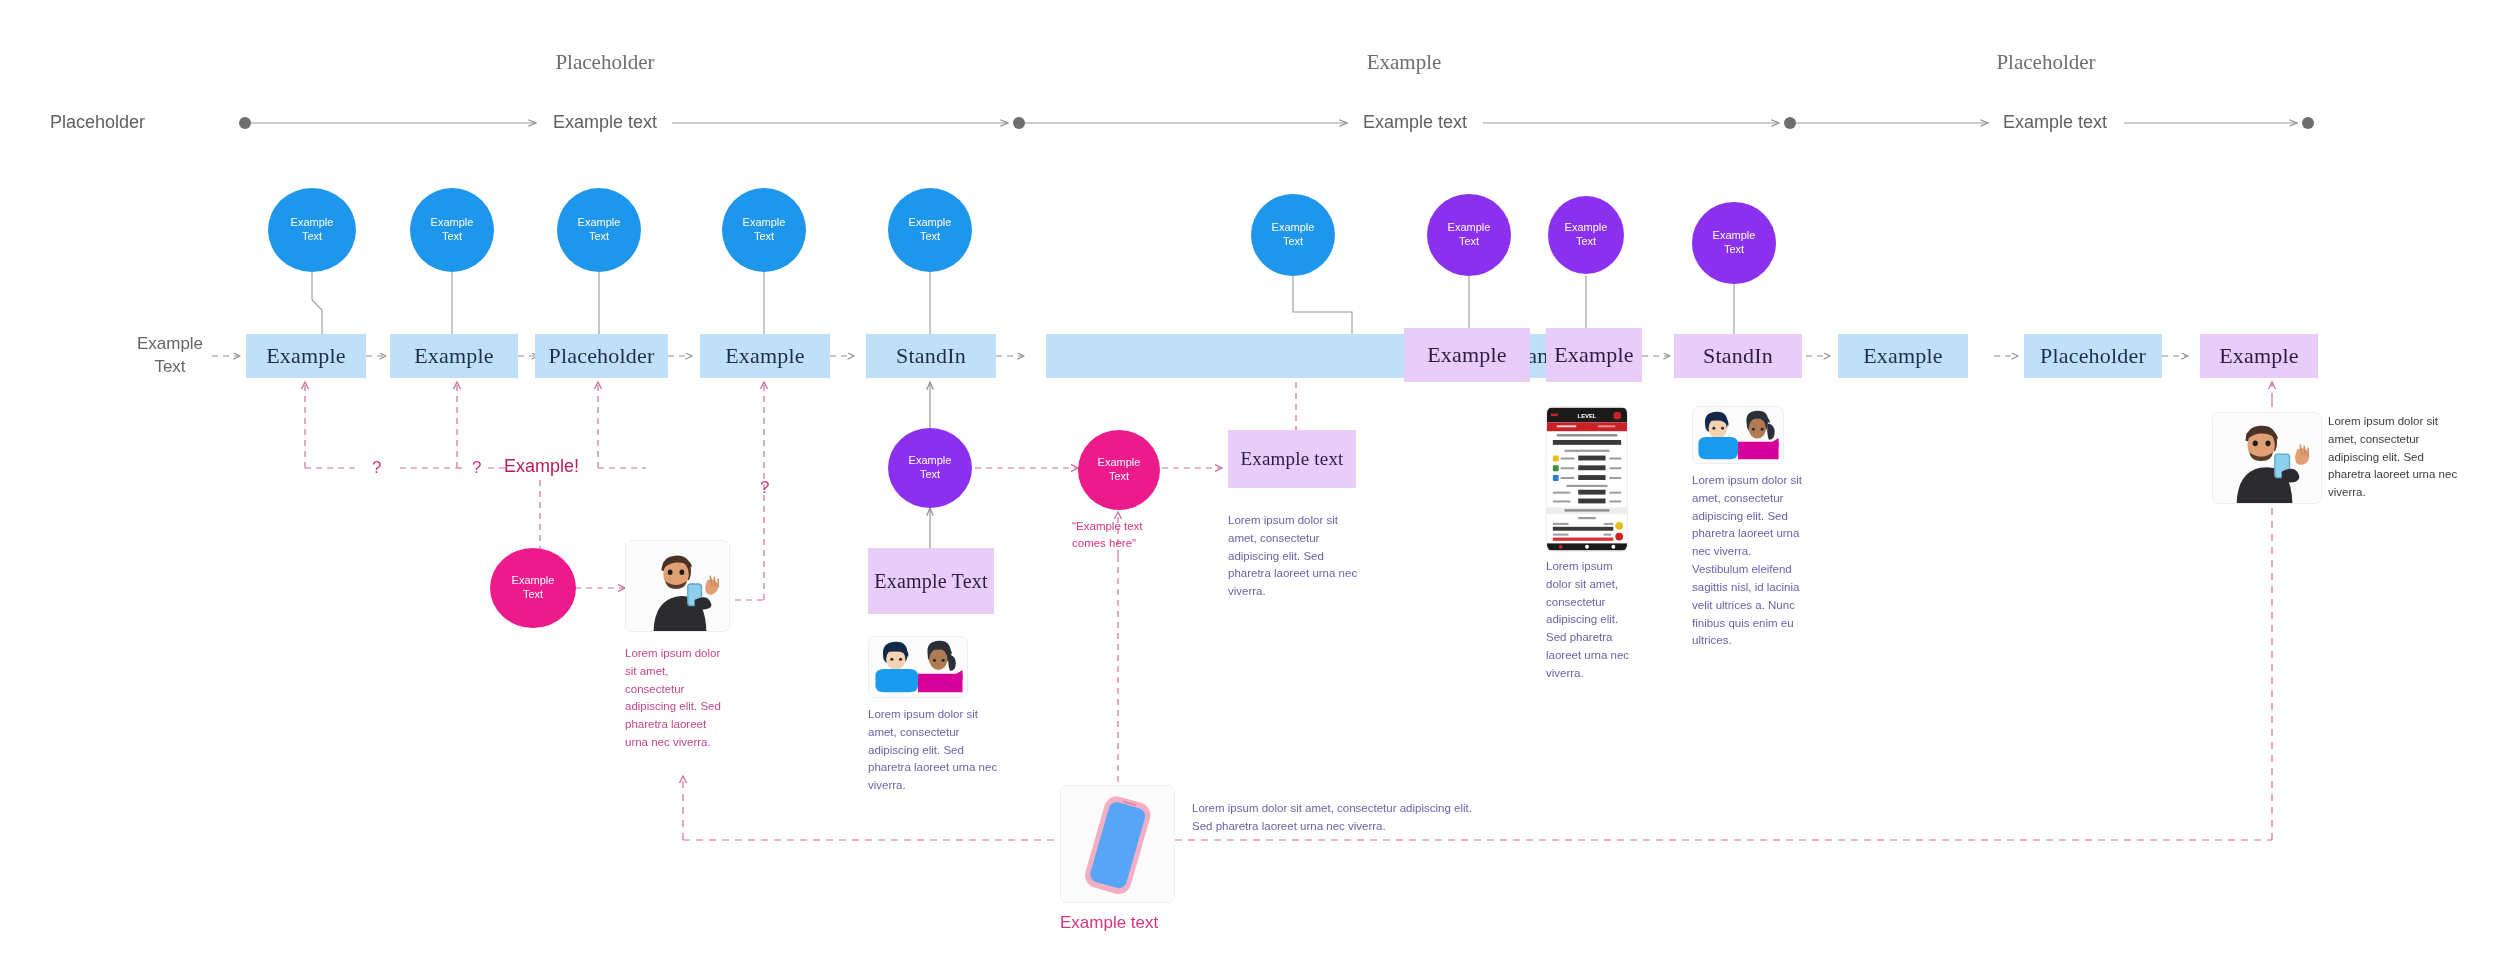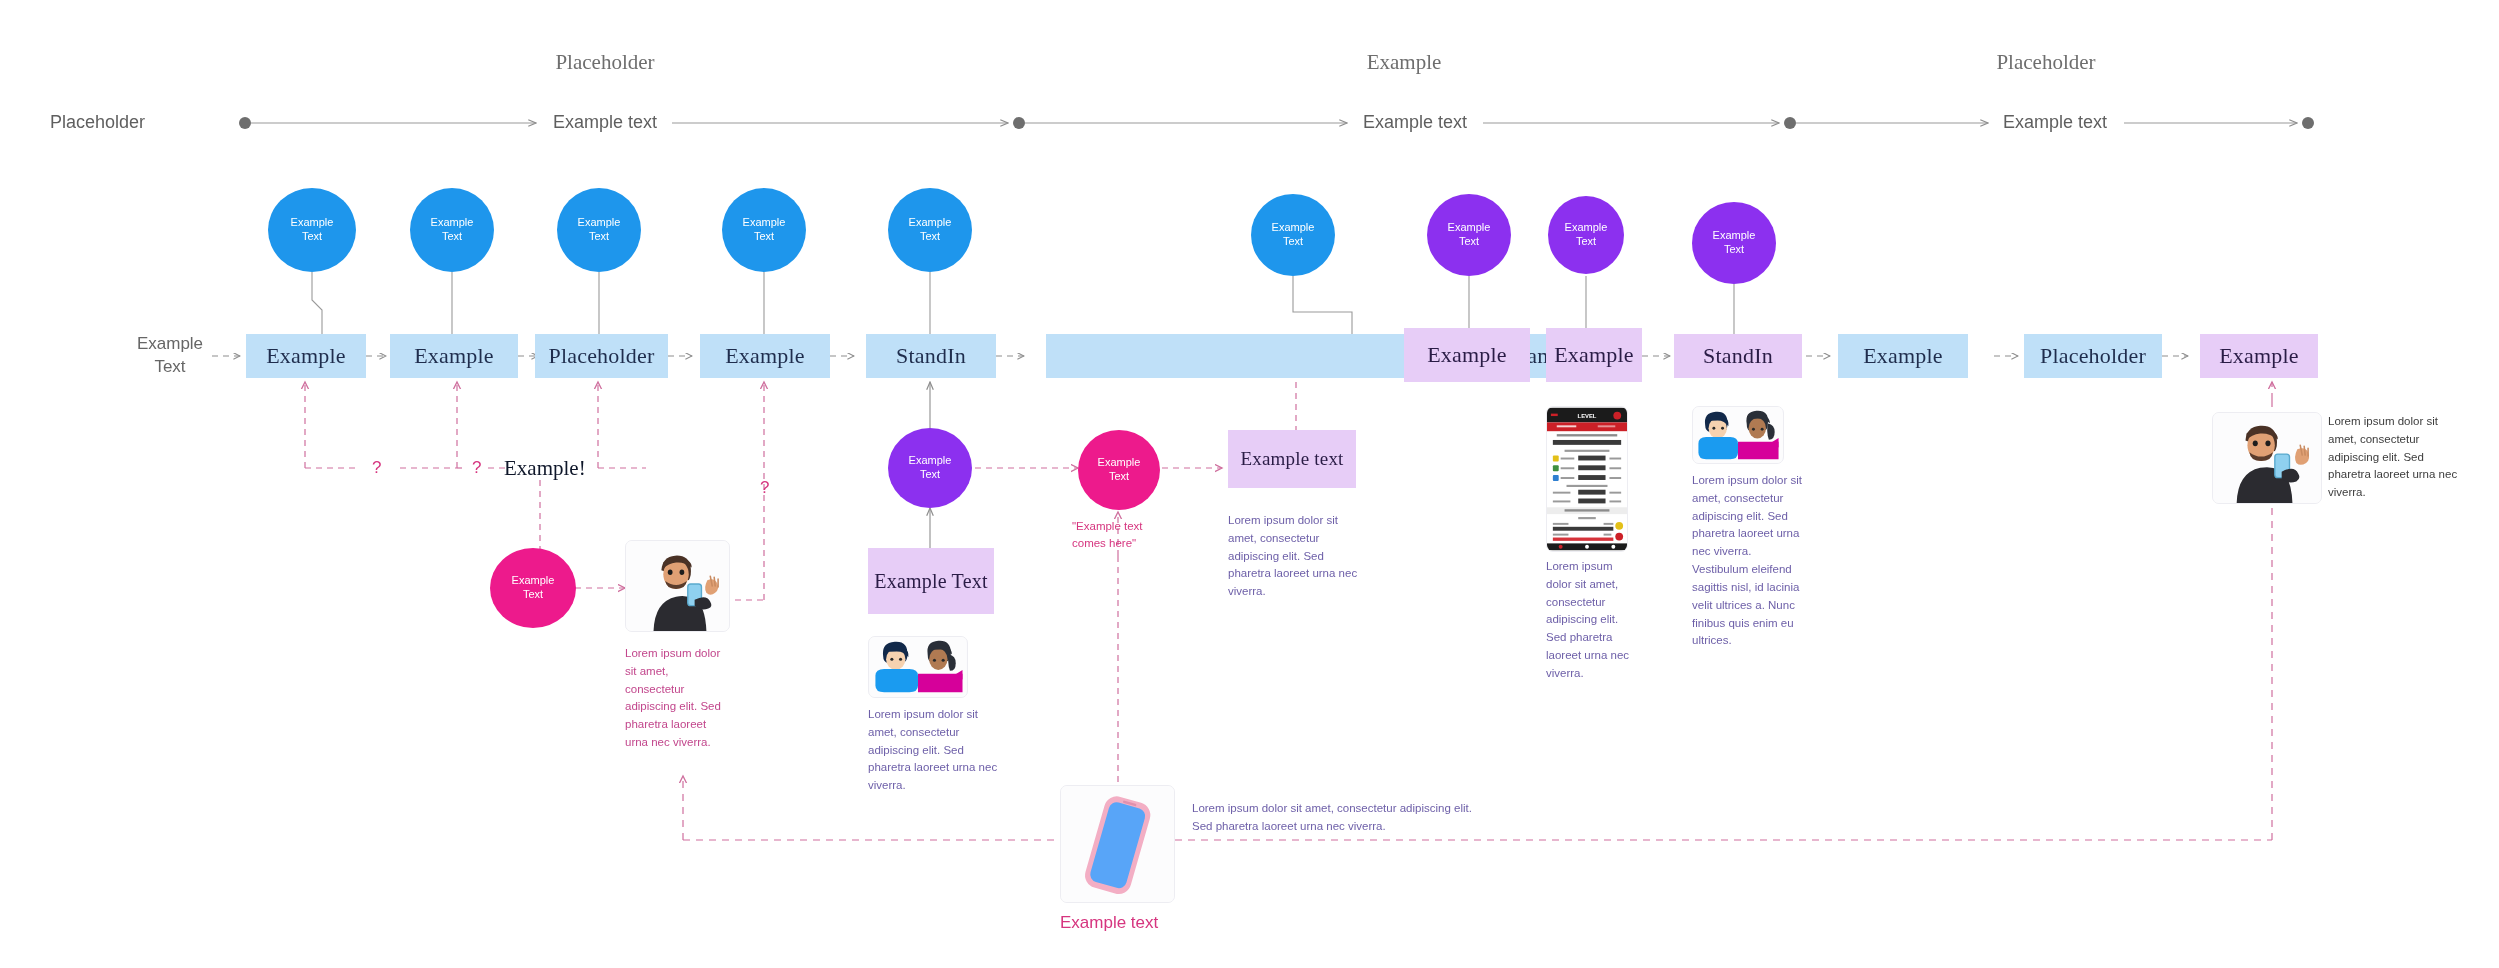--- a/index.html
+++ b/index.html
@@ -52,21 +52,21 @@
   
   .note {
     position:absolute; font-size:11.5px; line-height:1.55; color:#6d5fa8;
   }
   .note-pink { color:#c2468c; }
   .note-gray { color:#3d3d3d; }
   .quote {
     position:absolute; font-size:11.5px; line-height:1.5; color:#d6357f;
   }
   .accent-label {
-    position:absolute; color:#0f172a; font-size:21px; white-space:nowrap;font-family:Liberation Serif, serif;
+    position:absolute; color:#be185d; font-size:18px; white-space:nowrap;
   }
   .qmark {
     position:absolute; color:#d6357f; font-size:17px; font-weight:400;
   }
   .caption-pink {
     position:absolute; color:#d6357f; font-size:17px; white-space:nowrap;
   }
 
   
   .img-card {

